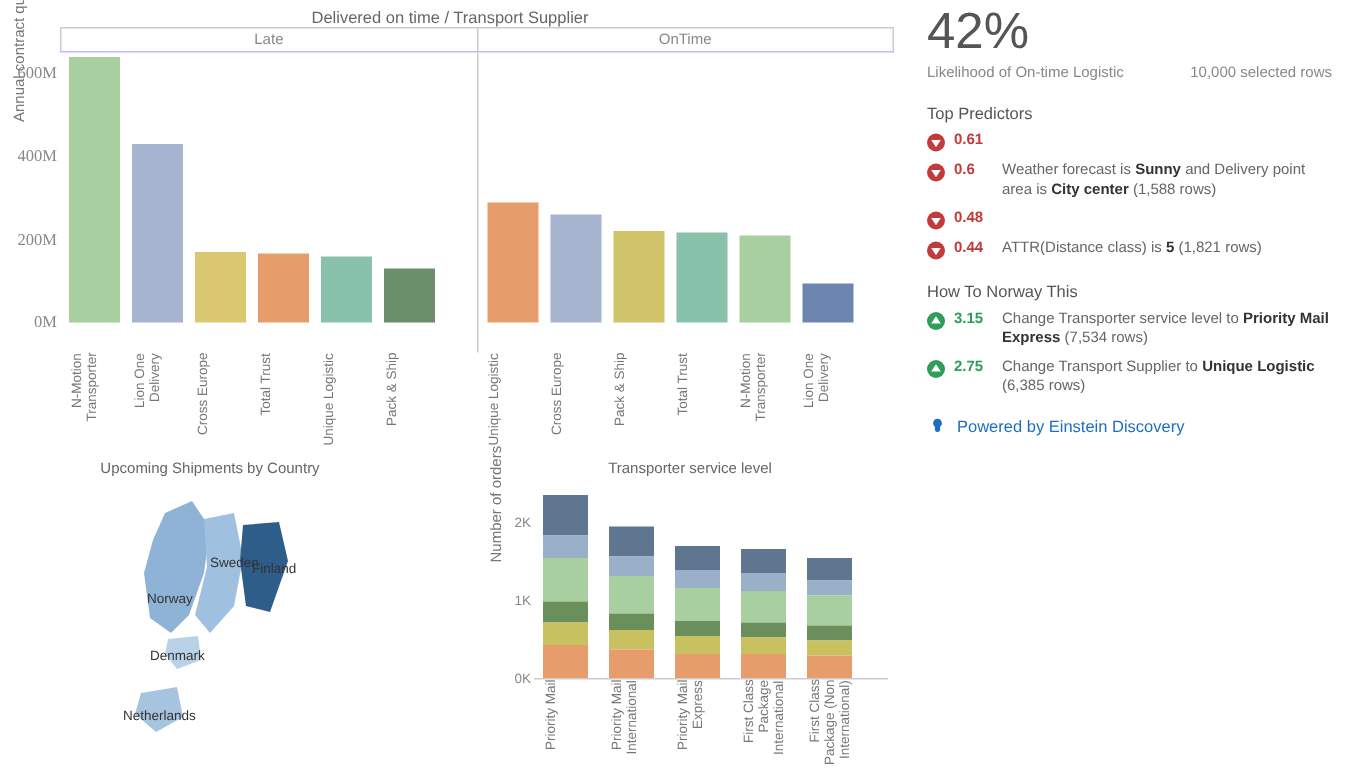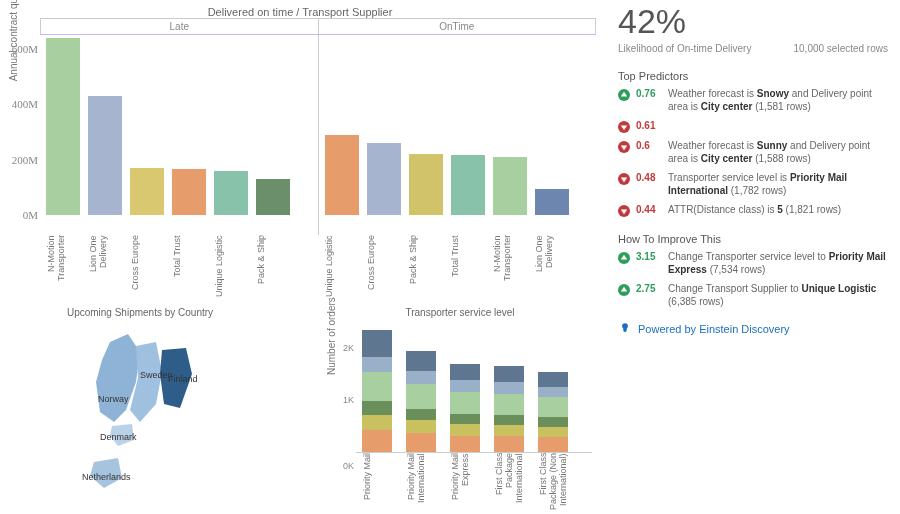--- a/index.html
+++ b/index.html
@@ -127,21 +127,21 @@
           <text x="58" y="80" class="map-label">Norway</text>
           <text x="60" y="118" class="map-label">Denmark</text>
           <text x="42" y="158" class="map-label">Netherlands</text>
         </svg>
       </div>
       <div class="stack-panel">
         <div class="stack-title">Transporter service level</div>
         <div class="stack-ylabel">Number of orders</div>
         <div class="stack-chart" id="stack-chart">
           <div class="stack-y" id="stack-yticks">
-              <span style="top: 144px;">0K</span>
+              <span style="top: 130px;">0K</span>
               <span style="top: 78px;">1K</span>
               <span style="top: 26px;">2K</span>
             </div>
         <div class="stack-bar">
               <div class="stack-seg" style="height: 21.84px; background: rgb(231, 156, 107);"></div>
               <div class="stack-seg" style="height: 15.6px; background: rgb(201, 192, 95);"></div>
               <div class="stack-seg" style="height: 13.52px; background: rgb(106, 143, 90);"></div>
               <div class="stack-seg" style="height: 29.12px; background: rgb(167, 207, 160);"></div>
               <div class="stack-seg" style="height: 14.56px; background: rgb(154, 176, 201);"></div>
               <div class="stack-seg" style="height: 27.04px; background: rgb(94, 118, 144);"></div>
@@ -186,35 +186,26 @@
             <div class="lbl2">First Class Package International Service</div>
             <div class="lbl2">First Class Package (Non International)</div>
           </div>
       </div>
     </div>
   </div>
 
   <div class="right">
     <div class="big-pct">42%</div>
     <div class="pct-row">
-      <span>Likelihood of On-time Delivery</span>
+      <span>Likelihood of On-time Logistic</span>
       <span>10,000 selected rows</span>
     </div>
     <div class="sec-title">Top Predictors</div>
     <div id="predictors">
         <div class="pred">
-          <span class="dot green">
-            <svg viewBox="0 0 10 10">
-              <path d="M5 1 L9 7 L1 7 Z" fill="white"></path>
-            </svg>
-          </span>
-          <span class="val g">0.76</span>
-          <span class="txt">Weather forecast is <b>Snowy</b> and Delivery point area is <b>City center</b> (1,581 rows)</span>
-        </div>
-        <div class="pred">
           <span class="dot red">
             <svg viewBox="0 0 10 10">
               <path d="M5 9 L1 3 L9 3 Z" fill="white"></path>
             </svg>
           </span>
           <span class="val ">0.61</span>
         </div>
         <div class="pred">
           <span class="dot red">
             <svg viewBox="0 0 10 10">
@@ -224,33 +215,32 @@
           <span class="val ">0.6</span>
           <span class="txt">Weather forecast is <b>Sunny</b> and Delivery point area is <b>City center</b> (1,588 rows)</span>
         </div>
         <div class="pred">
           <span class="dot red">
             <svg viewBox="0 0 10 10">
               <path d="M5 9 L1 3 L9 3 Z" fill="white"></path>
             </svg>
           </span>
           <span class="val ">0.48</span>
-          <span class="txt">Transporter service level is <b>Priority Mail International</b> (1,782 rows)</span>
         </div>
         <div class="pred">
           <span class="dot red">
             <svg viewBox="0 0 10 10">
               <path d="M5 9 L1 3 L9 3 Z" fill="white"></path>
             </svg>
           </span>
           <span class="val ">0.44</span>
           <span class="txt">ATTR(Distance class) is <b>5</b> (1,821 rows)</span>
         </div>
       </div>
-    <div class="sec-title">How To Improve This</div>
+    <div class="sec-title">How To Norway This</div>
     <div id="improvements">
         <div class="pred">
           <span class="dot green">
             <svg viewBox="0 0 10 10">
               <path d="M5 1 L9 7 L1 7 Z" fill="white"></path>
             </svg>
           </span>
           <span class="val g">3.15</span>
           <span class="txt">Change Transporter service level to <b>Priority Mail Express</b> (7,534 rows)</span>
         </div>

